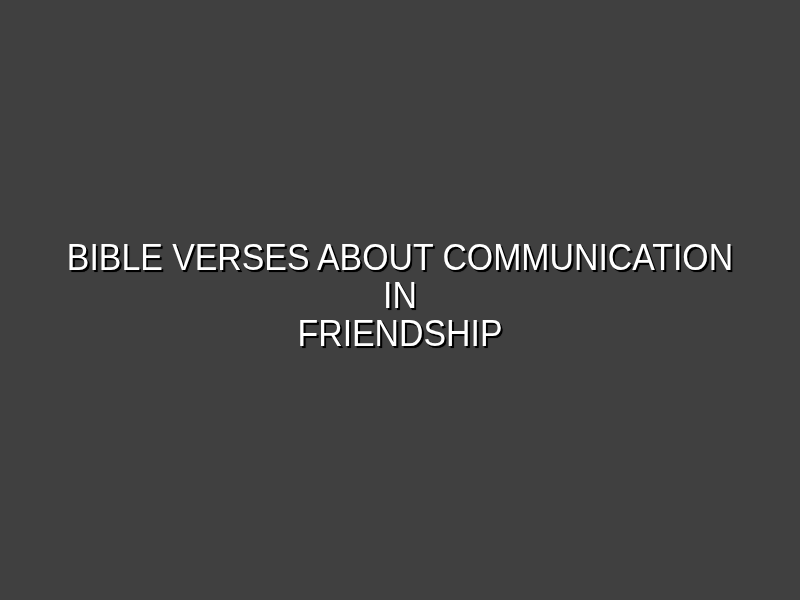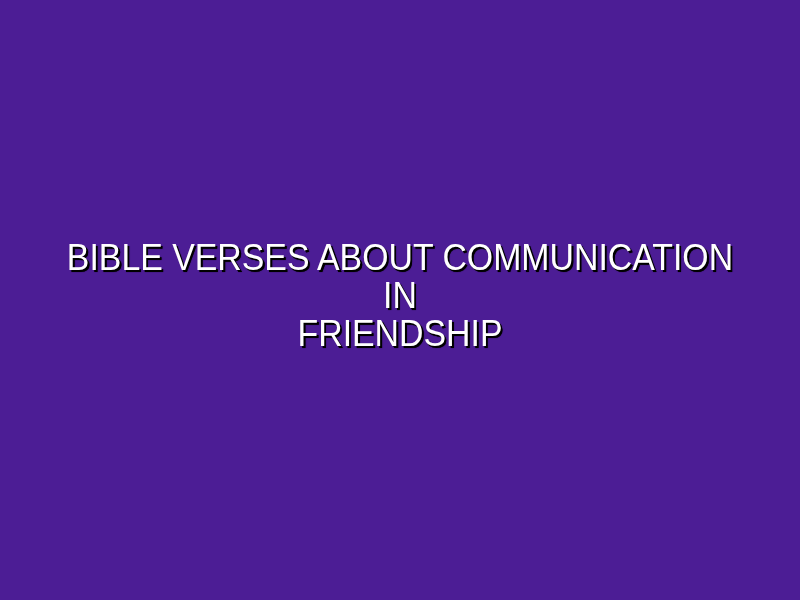--- a/index.html
+++ b/index.html
@@ -12,21 +12,21 @@
     width: 800px;
     height: 600px;
     overflow: hidden;
     font-family: "Liberation Sans", "DejaVu Sans", sans-serif;
   }
 
   #title-card {
     position: relative;
     width: 800px;
     height: 600px;
-    background: #4c1d95;
+    background: #404040;
     display: flex;
     align-items: center;
     justify-content: flex-end;
     box-sizing: border-box;
   }
 
   #title-block {
     width: 100%;
     padding: 0 24px;
     box-sizing: border-box;

